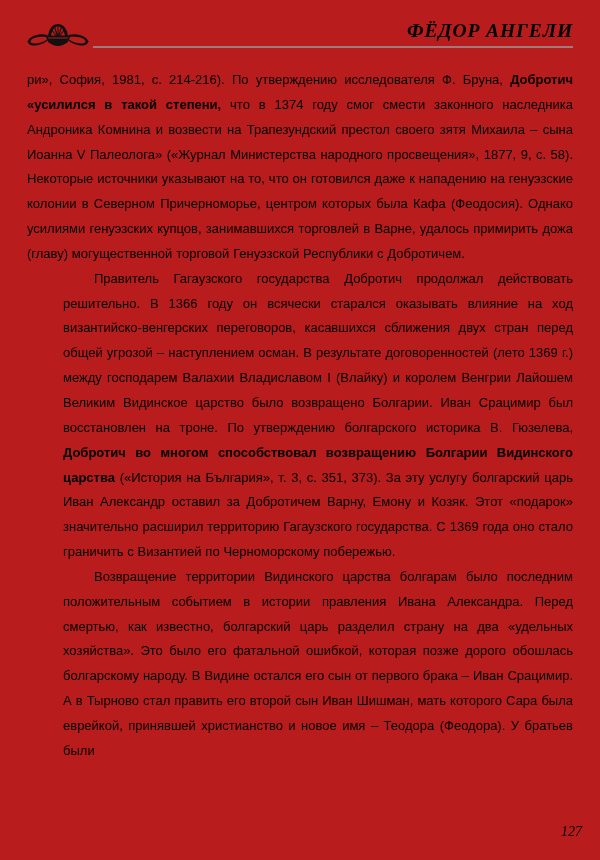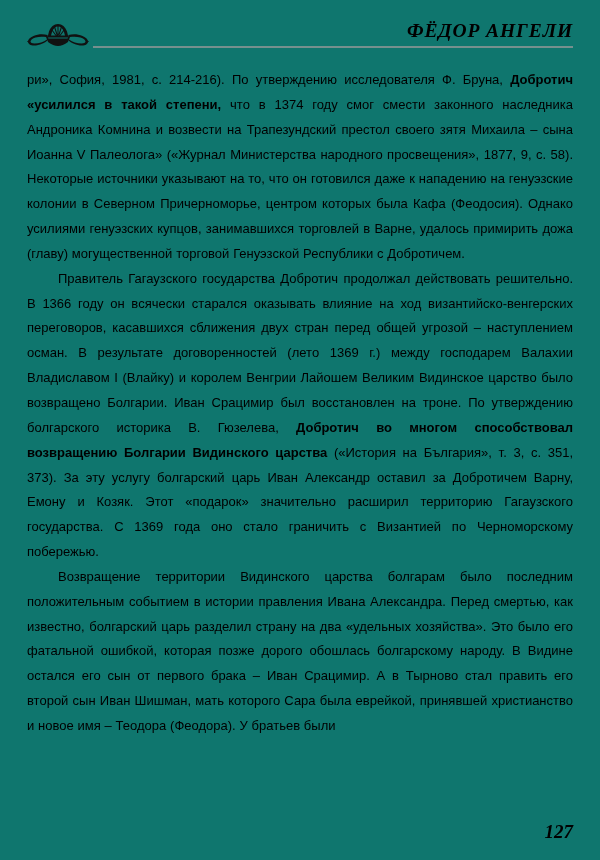--- a/index.html
+++ b/index.html
@@ -14,21 +14,21 @@
     font-family: "Liberation Sans", sans-serif;
     color: #000000;
     overflow: hidden;
   }
 
   .page {
     position: absolute;
     left: 0; top: 0;
     width: 600px;
     height: 860px;
-    background: #0f766e;
+    background: #b91c1c;
   }
 
   
   .header {
     position: absolute;
     left: 27px;
     top: 20px;
     width: 546px;
     height: 34px;
   }
@@ -78,34 +78,35 @@
     font-size: 13px;
     line-height: 24.85px;
     text-align: justify;
     text-justify: inter-word;
     -webkit-hyphens: none;
     hyphens: none;
     word-spacing: 0.2px;
   }
   .para.indent {
     text-indent: 31px;
+    margin-left: 36px;
   }
   b, .b {
     font-weight: bold;
   }
 
   
   .folio {
     position: absolute;
-    right: 27px;
+    right: 18px;
     top: 822px;
     font-family: "Liberation Serif", serif;
-    font-weight: bold;
+    font-weight: normal;
     font-style: italic;
-    font-size: 19px;
+    font-size: 14px;
     line-height: 20px;
   }
 </style>
 </head>
 <body>
 
 <div class="page">
 
   <div class="header">
 

